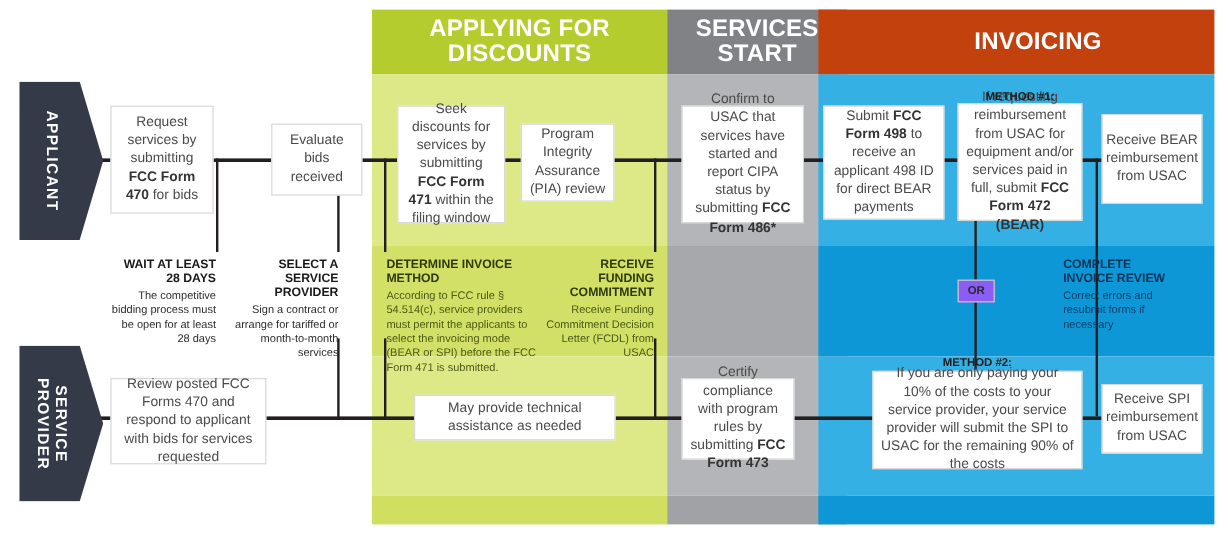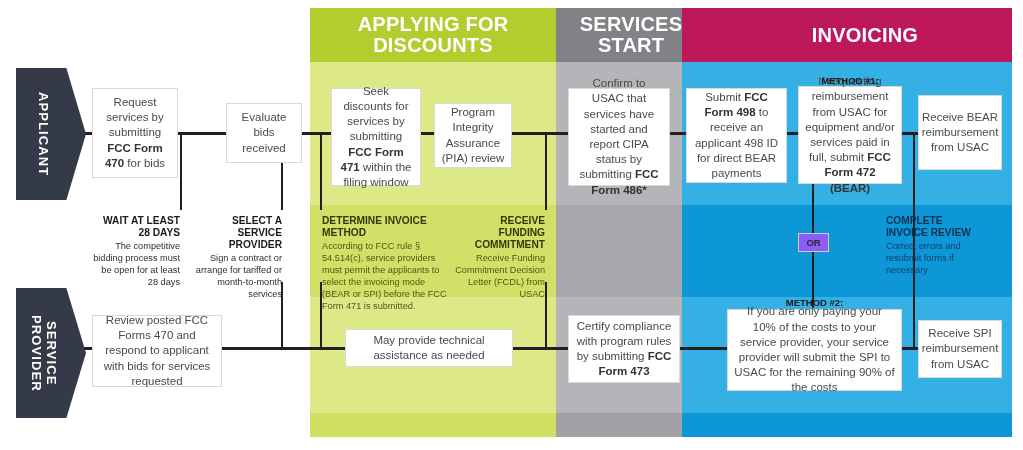--- a/index.html
+++ b/index.html
@@ -65,21 +65,21 @@
 
   <div class="col" style="left:556px;width:150px;">
     <div class="hdr" style="background:#808285;">SERVICES START</div>
     <div class="b1" style="background:#B3B5B8;"></div>
     <div class="b2" style="background:#A6A8AB;"></div>
     <div class="b3" style="background:#B3B5B8;"></div>
     <div class="b4" style="background:#A0A2A5;"></div>
   </div>
 
   <div class="col" style="left:682px;width:330px;">
-    <div class="hdr" style="background:#be185d;padding-left:36px;">INVOICING</div>
+    <div class="hdr" style="background:#c2410c;padding-left:36px;">INVOICING</div>
     <div class="b1" style="background:#35B0E4;"></div>
     <div class="b2" style="background:#0D97D6;"></div>
     <div class="b3" style="background:#35B0E4;"></div>
     <div class="b4" style="background:#0D97D6;"></div>
   </div>
 
   <div class="hline" style="left:80px;top:132px;width:880px;"></div>
 
   <div class="vline" style="left:180px;top:132px;height:78px;"></div>
   <div class="vline" style="left:281px;top:132px;height:78px;"></div>
@@ -133,21 +133,21 @@
   </div>
 
   <div class="box" style="left:92px;top:315px;width:130px;height:72px;">
     <span>Review posted FCC Forms 470 and respond to applicant with bids for services requested</span>
   </div>
 
   <div class="box" style="left:345px;top:329px;width:168px;height:38px;">
     <span>May provide technical assistance as needed</span>
   </div>
 
-  <div class="box" style="left:568px;top:315px;width:112px;height:68px;">
+  <div class="box" style="left:568px;top:315px;width:94px;height:68px;">
     <span>Certify compliance with program rules by submitting <b>FCC Form 473</b></span>
   </div>
 
   <div class="box" style="left:727px;top:309px;width:175px;height:82px;">
     <span>If you are only paying your 10% of the costs to your service provider, your service provider will submit the SPI to USAC for the remaining 90% of the costs</span>
   </div>
 
   <div class="box" style="left:918px;top:320px;width:84px;height:58px;">
     <span>Receive SPI reimbursement from USAC</span>
   </div>

